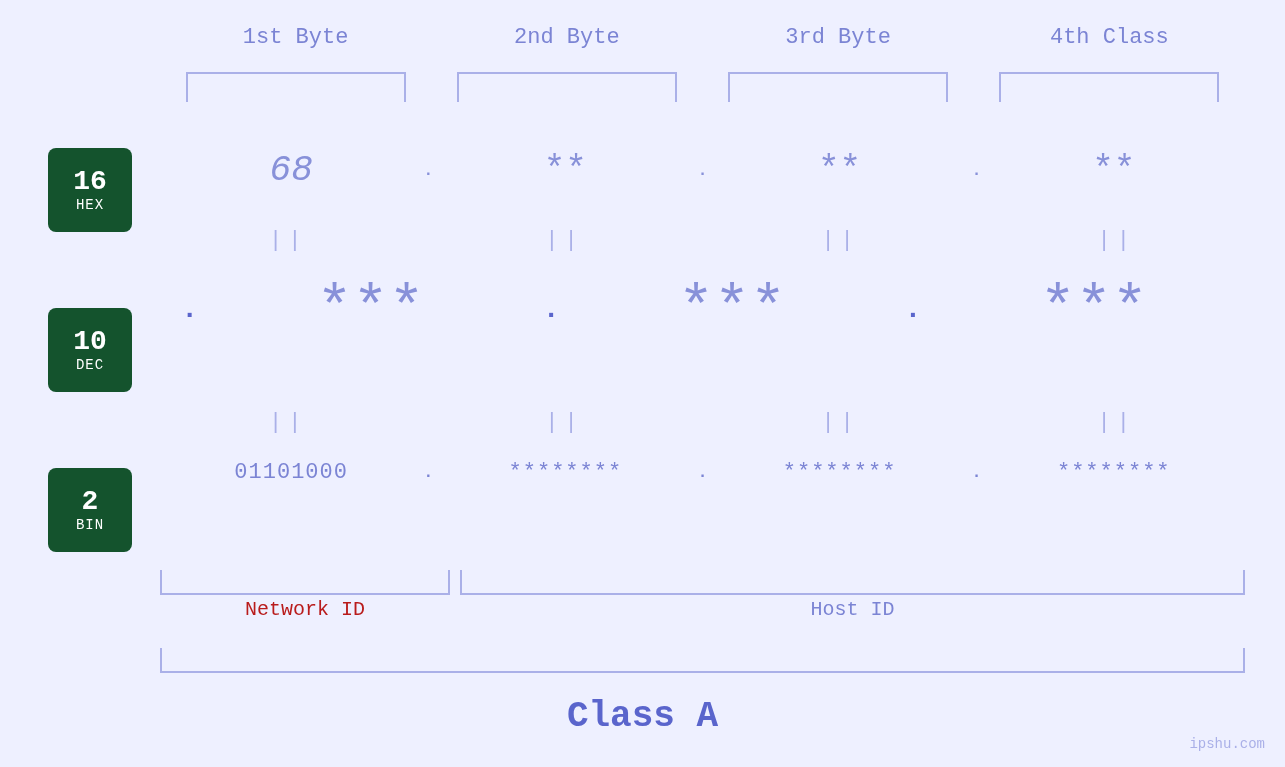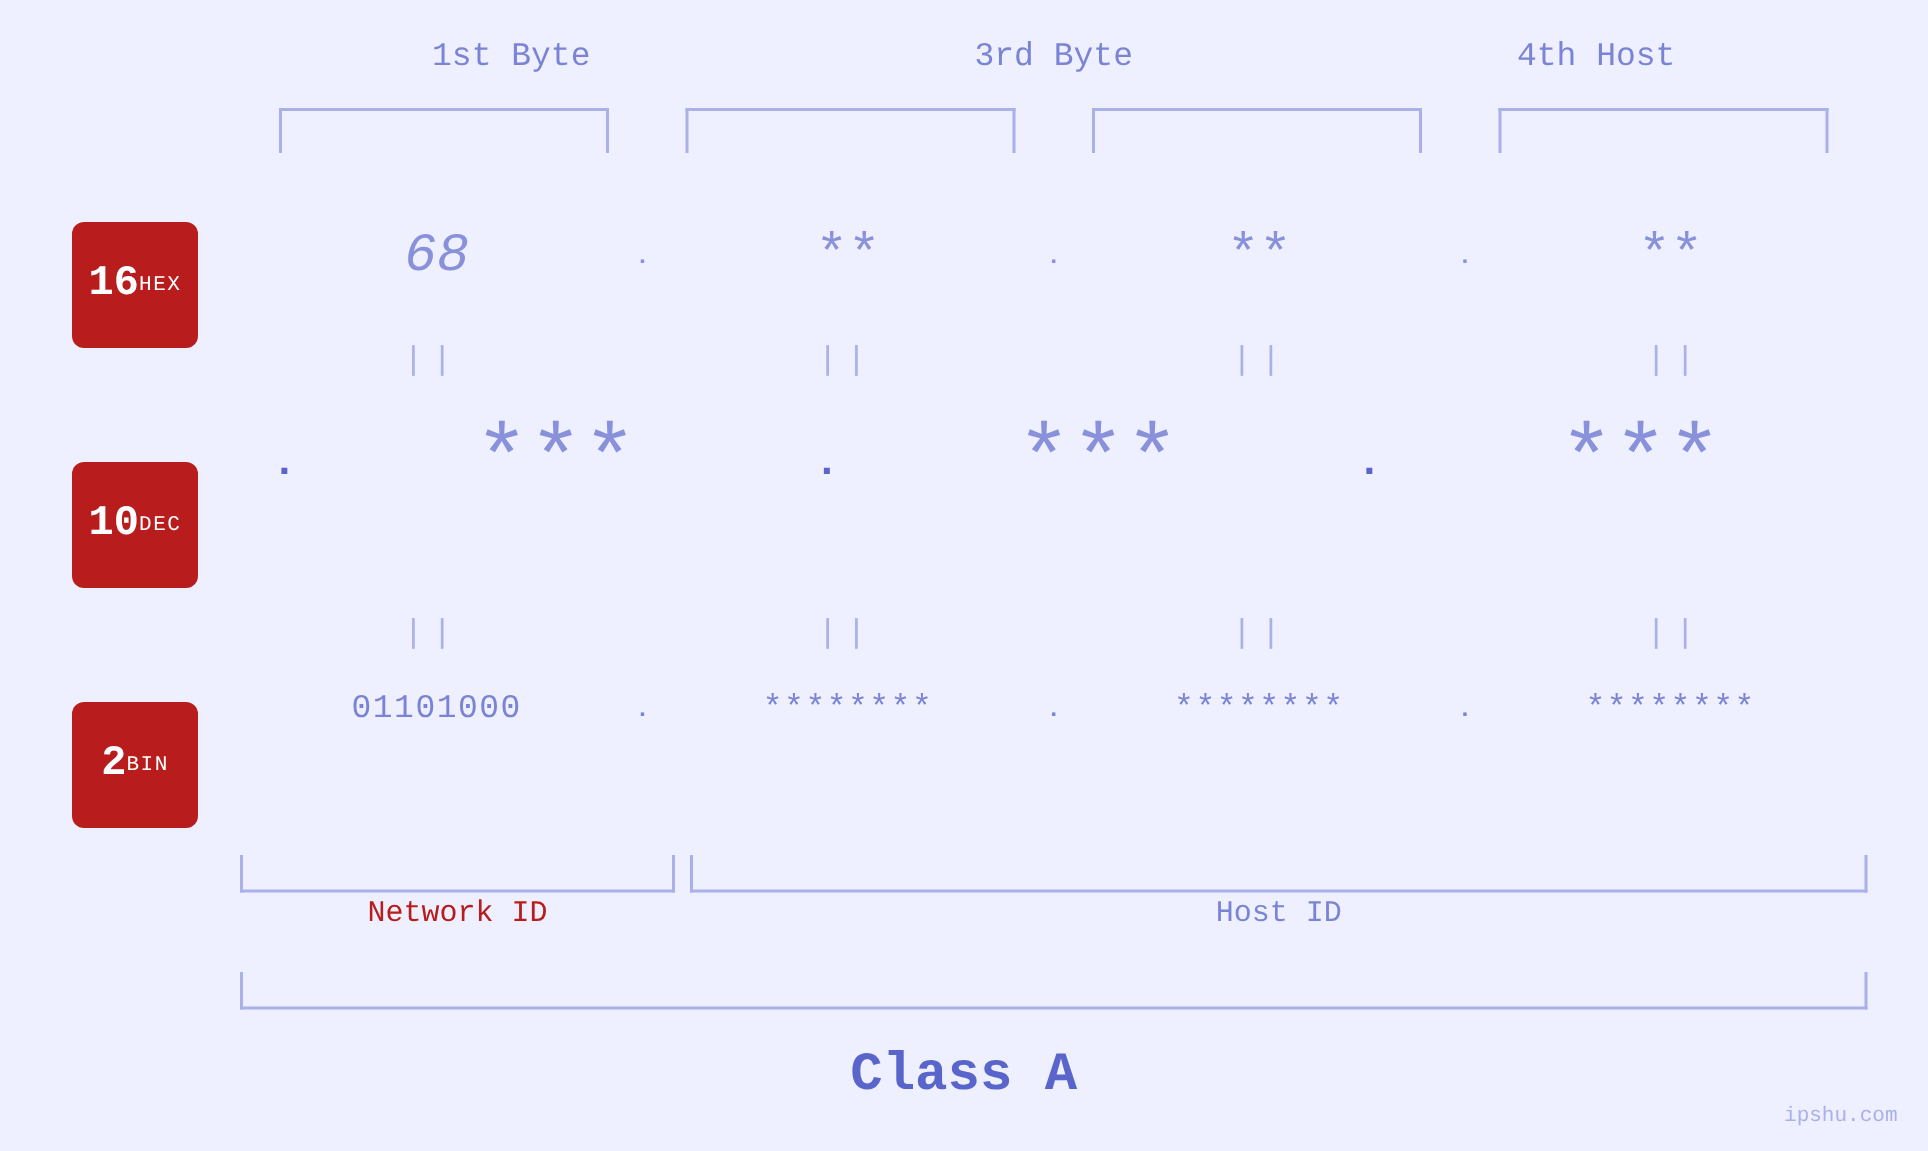--- a/index.html
+++ b/index.html
@@ -19,23 +19,23 @@
       background: #eef0ff;
     }
 
     
     .base-label {
       position: absolute;
       left: 48px;
       width: 84px;
       height: 84px;
       border-radius: 8px;
-      background: #b91c1c;
-      display: flex;
-      flex-direction: row;
+      background: #14532d;
+      display: flex;
+      flex-direction: column;
       align-items: center;
       justify-content: center;
       color: white;
       font-family: 'Courier New', Courier, monospace;
     }
     .base-label .base-num {
       font-size: 28px;
       font-weight: bold;
       line-height: 1.1;
     }
@@ -170,22 +170,23 @@
     <span class="base-num">10</span>
     <span class="base-name">DEC</span>
   </div>
   <div class="base-label base-bin">
     <span class="base-num">2</span>
     <span class="base-name">BIN</span>
   </div>
 
   <div class="col-headers">
     <div class="col-header">1st Byte</div>
+    <div class="col-header">2nd Byte</div>
     <div class="col-header">3rd Byte</div>
-    <div class="col-header">4th Host</div>
+    <div class="col-header">4th Class</div>
   </div>
 
   <div class="top-brackets">
     <div class="bracket-box"></div>
     <div class="bracket-box"></div>
     <div class="bracket-box"></div>
     <div class="bracket-box"></div>
   </div>
 
   <div style="position:absolute; top:120px; left:160px; right:40px; height:460px;">

